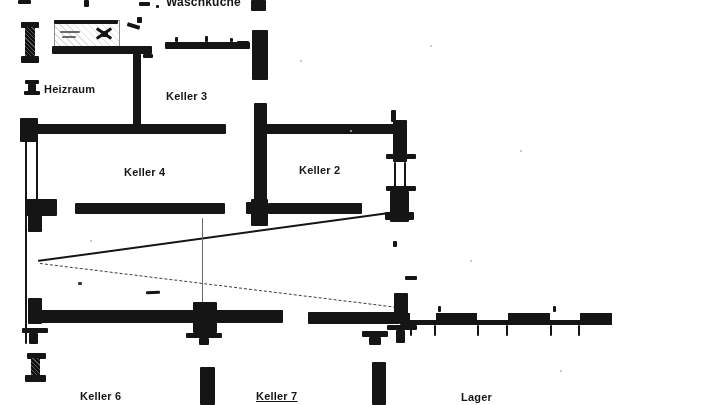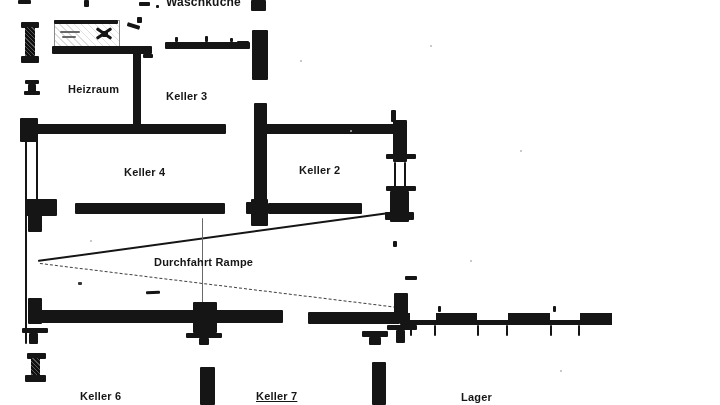--- a/index.html
+++ b/index.html
@@ -125,25 +125,24 @@
     <div class="w" style="left:676px;top:342px;width:32px;height:7px;"></div>
 
     <div class="w" style="left:362px;top:331px;width:26px;height:6px;"></div>
     <div class="w" style="left:369px;top:337px;width:12px;height:8px;"></div>
     <div class="w" style="left:200px;top:367px;width:15px;height:38px;"></div>
     <div class="w" style="left:372px;top:362px;width:14px;height:43px;"></div>
     <div class="w" style="left:688px;top:389px;width:24px;height:7px;"></div>
     <div class="w" style="left:694px;top:396px;width:12px;height:9px;"></div>
 
     <span class="lbl lbl-lg" style="left:166px;top:-5px;">Waschküche</span>
-    <span class="lbl" style="left:68px;top:83px;">Heizraum</span>
+    <span class="lbl" style="left:44px;top:83px;">Heizraum</span>
     <span class="lbl" style="left:166px;top:90px;text-align:center;">Keller 3</span>
     <span class="lbl" style="left:88px;top:166px;padding-left:36px;">Keller 4</span>
     <span class="lbl" style="left:299px;top:164px;">Keller 2</span>
-    <span class="lbl" style="left:154px;top:256px;">Durchfahrt Rampe</span>
     <span class="lbl" style="left:80px;top:390px;">Keller 6</span>
     <span class="lbl" style="left:256px;top:390px;text-decoration:underline;">Keller 7</span>
     <span class="lbl" style="left:461px;top:391px;">Lager</span>
 
     <div class="speck" style="left:300px;top:60px;"></div>
     <div class="speck" style="left:430px;top:45px;"></div>
     <div class="speck" style="left:520px;top:150px;"></div>
     <div class="speck" style="left:640px;top:230px;"></div>
     <div class="speck" style="left:90px;top:240px;"></div>
     <div class="speck" style="left:560px;top:370px;"></div>

